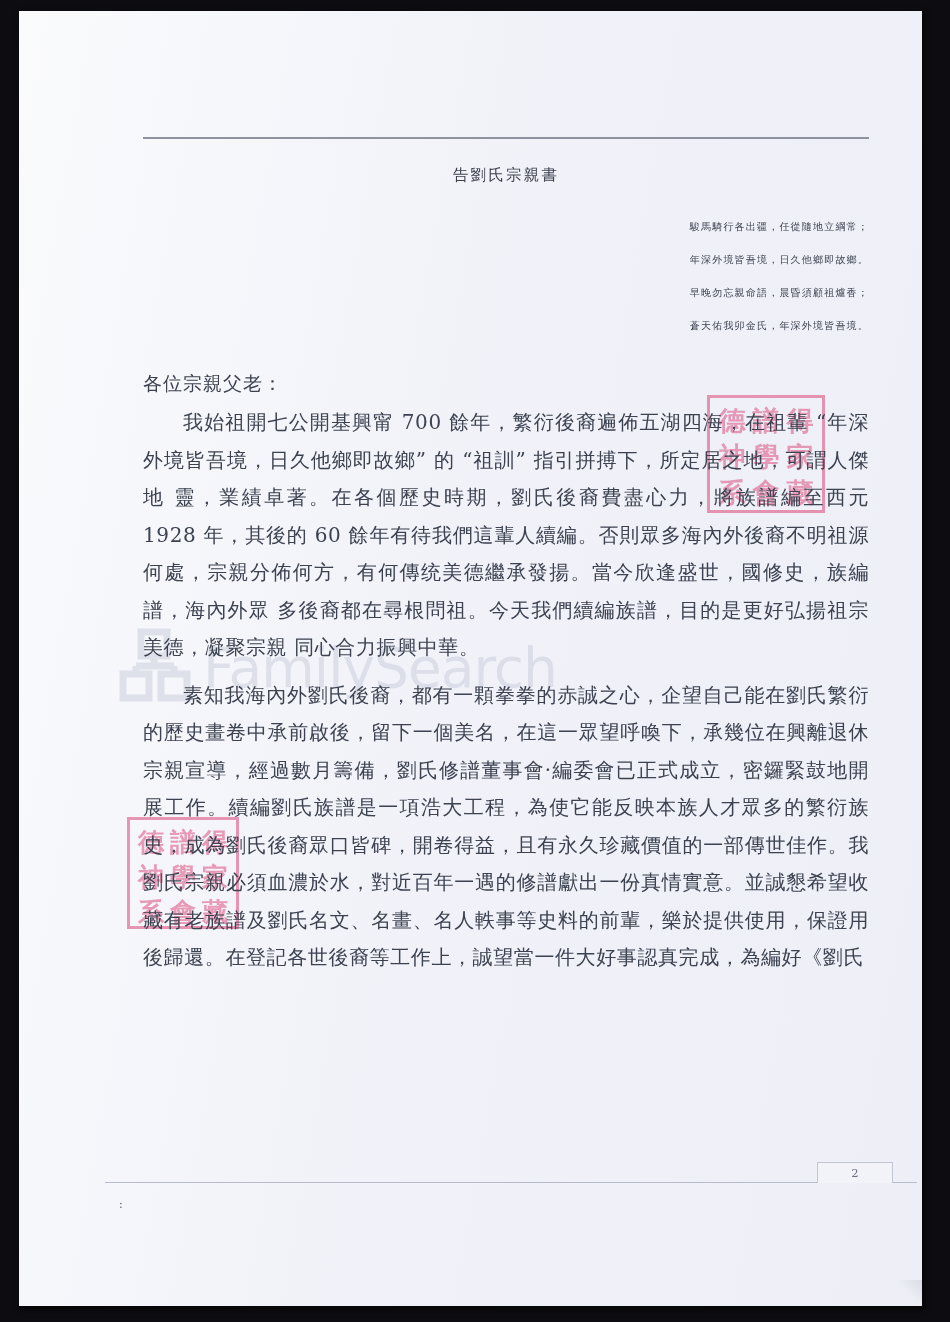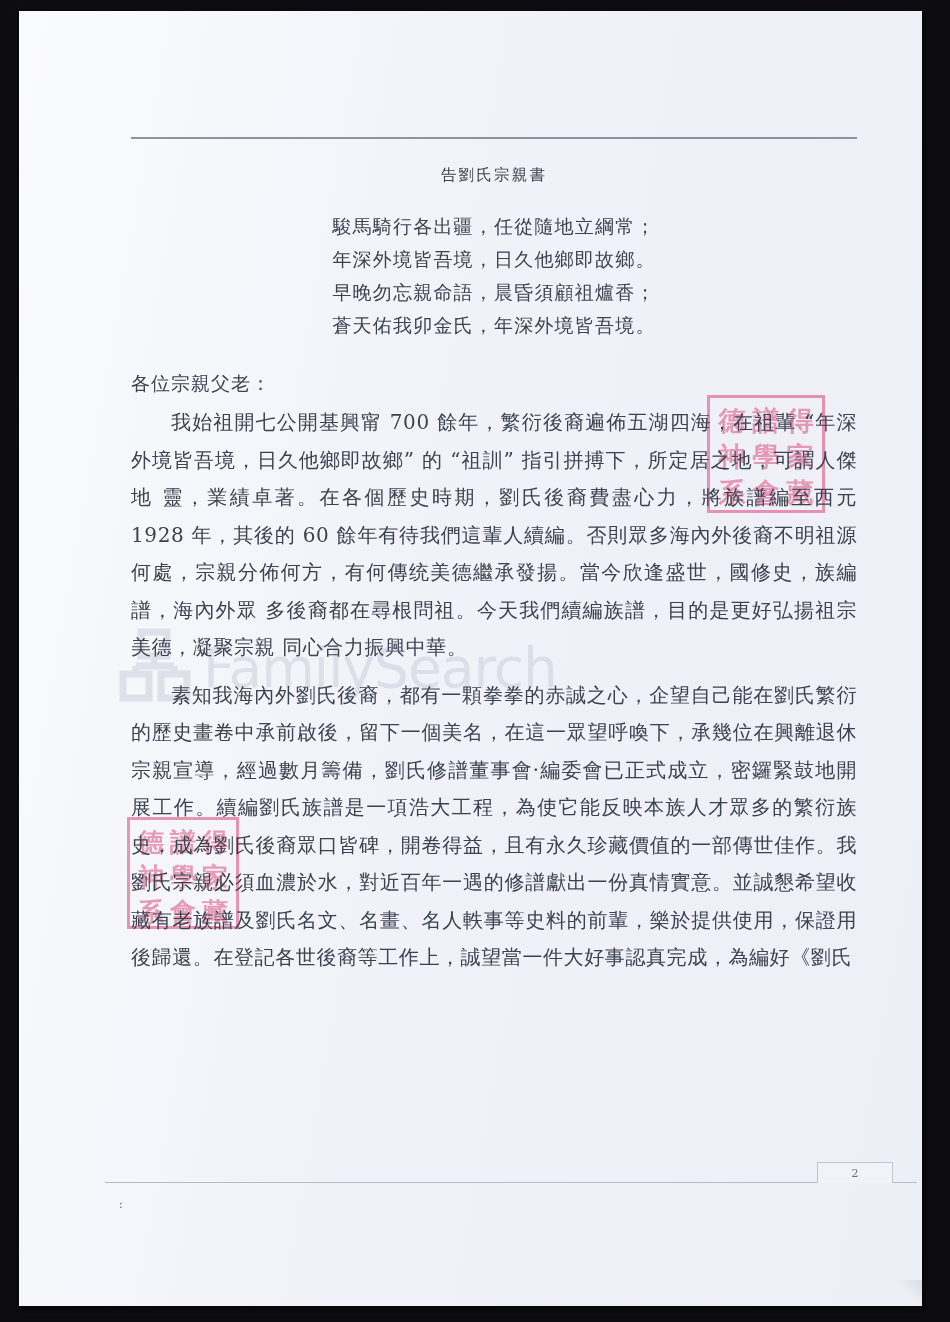--- a/index.html
+++ b/index.html
@@ -43,21 +43,21 @@
   #paper-corner {
     position: absolute;
     right: 0; bottom: 0;
     width: 26px; height: 26px;
     background: linear-gradient(225deg, #d9dbe6 0%, #eef0f6 55%, rgba(0,0,0,0) 56%);
   }
 
   
   #doc-body {
     position: absolute;
-    left: 112px;
+    left: 124px;
     top: 126px;
     width: 726px;
   }
 
   .header-rule {
     height: 0;
     border-top: 2px solid #7d818e;
     margin-bottom: 26px;
     opacity: 0.85;
   }
@@ -76,22 +76,22 @@
     color: #3b3f4c;
     letter-spacing: 2.2px;
     margin-bottom: 26px;
     font-family: "DejaVu Serif", "Liberation Serif", serif;
   }
 
   .poem {
     margin: 0 0 26px 0;
   }
   .poem-line {
-    text-align: center;
-    font-size: 19px;
+    text-align: right;
+    font-size: 10px;
     color: #3c4250;
     letter-spacing: 1.2px;
     line-height: 33px;
     font-family: "DejaVu Serif", "Liberation Serif", serif;
     white-space: nowrap;
   }
 
   .salutation {
     font-size: 19px;
     color: #3c4250;

